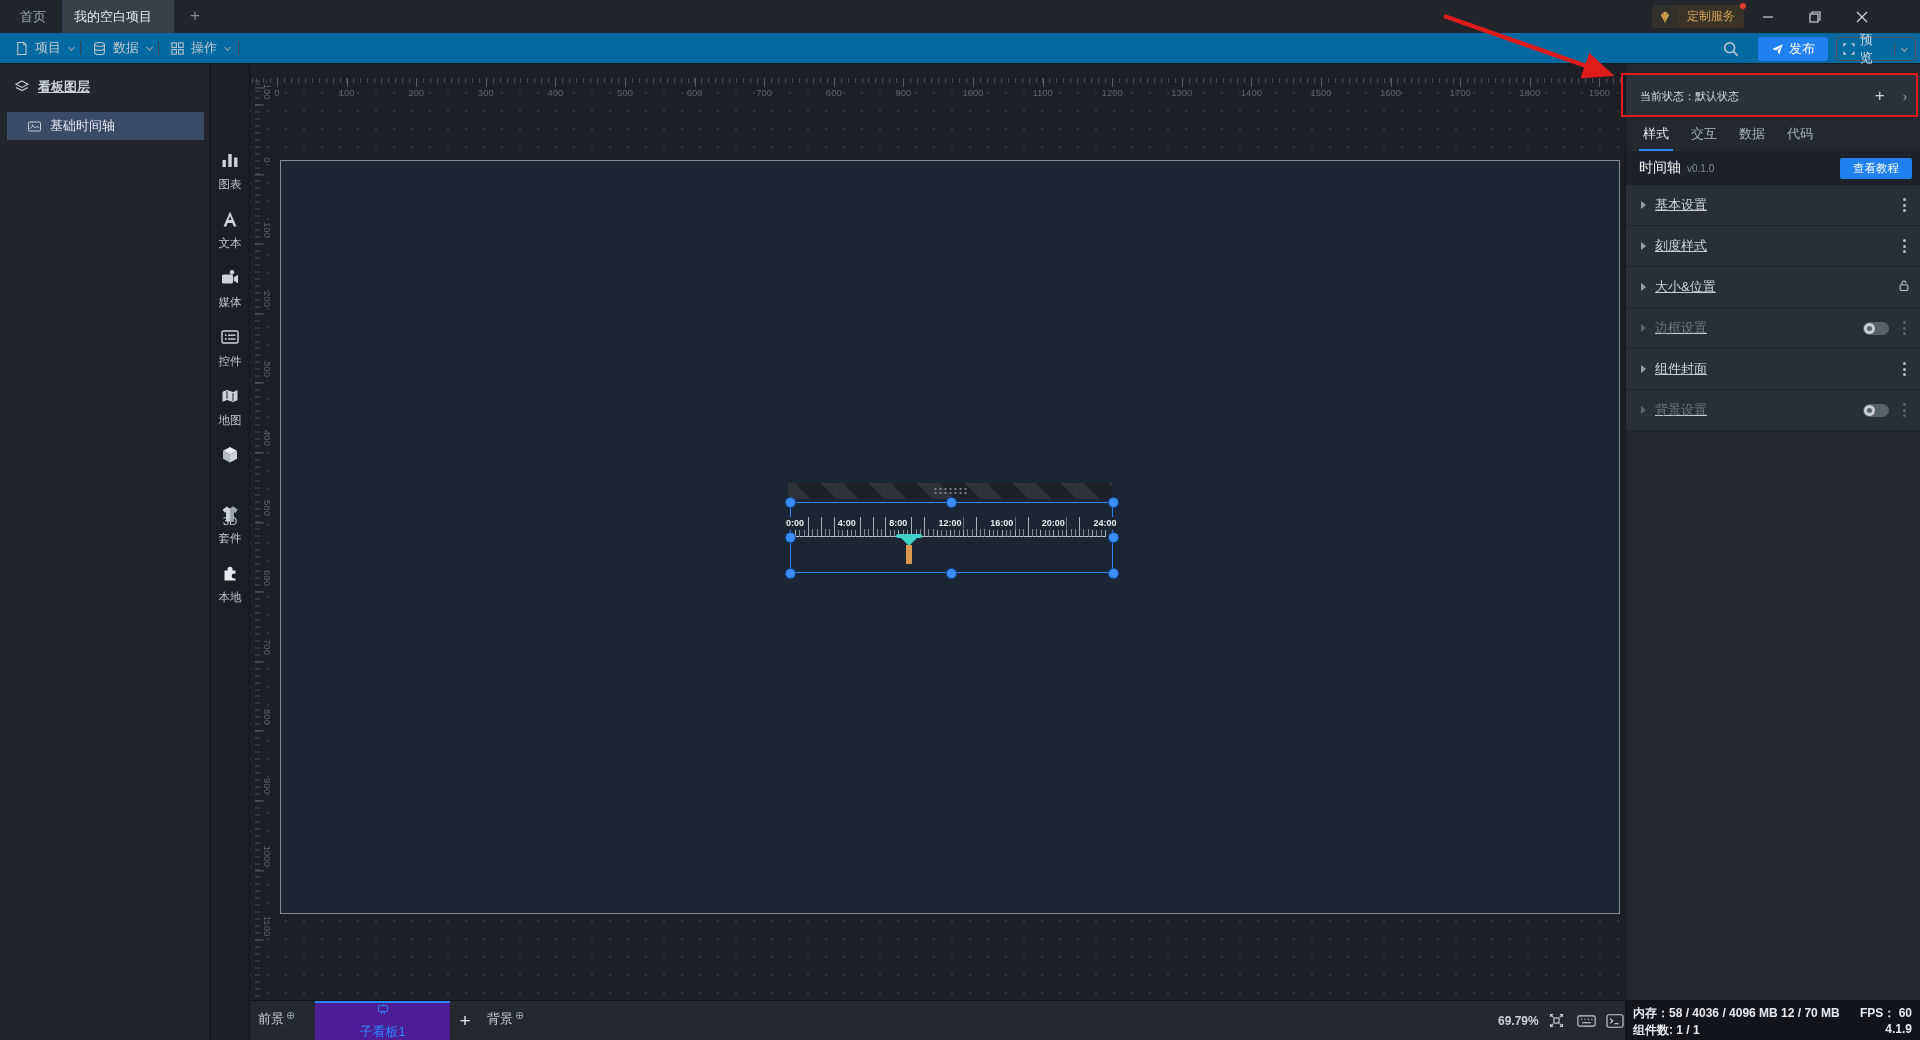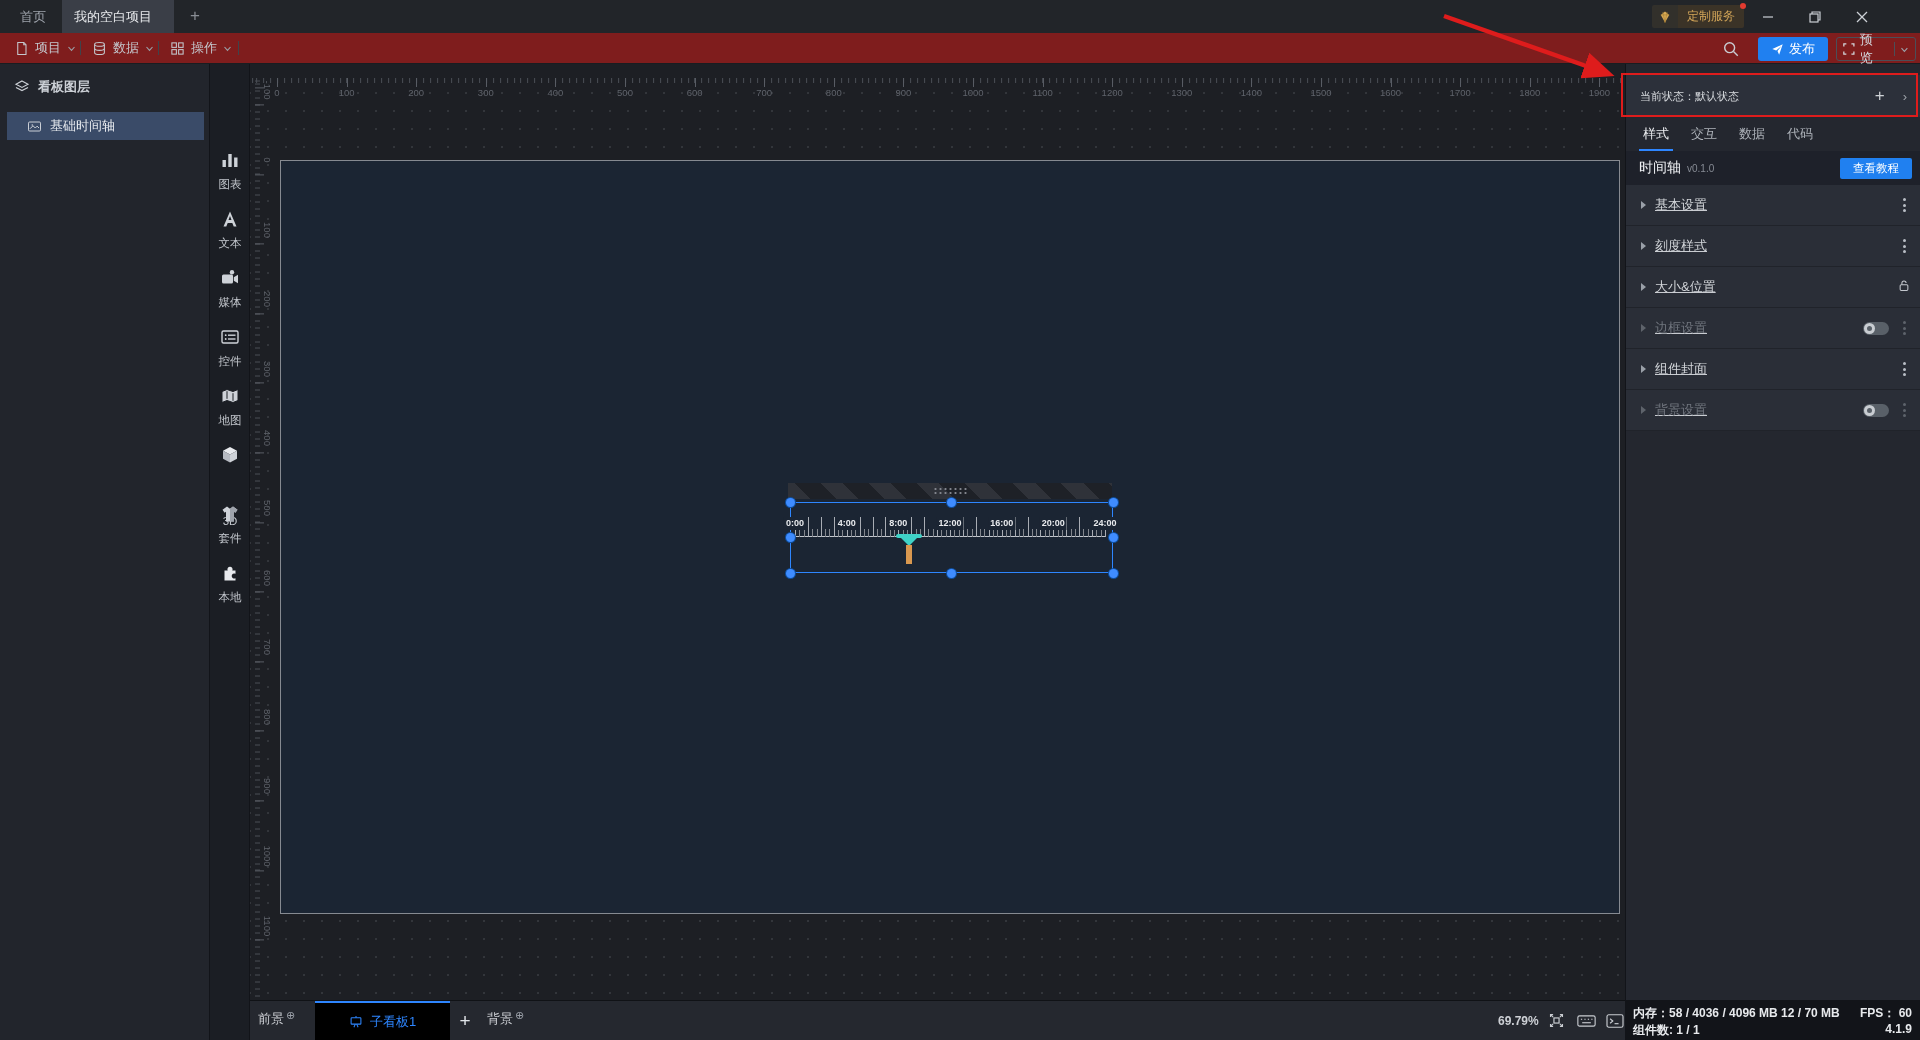--- a/index.html
+++ b/index.html
@@ -13,31 +13,31 @@
   #proj-tab .tab-label { font-size:13px; color:#e7e9ec; white-space:nowrap; }
   #proj-tab .dot { width:8px; height:8px; border-radius:50%; background:#e8a33d; margin-left:10px; }
   #newtab-btn { position:absolute; left:186px; top:7px; width:18px; height:18px; color:#8a8e95; font-size:17px; line-height:18px; text-align:center; }
   #custom-badge { position:absolute; left:1652px; top:5px; height:23px; display:flex; align-items:center; }
   #custom-badge .gem-box { width:26px; height:23px; background:#32302b; display:flex; align-items:center; justify-content:center; border-radius:2px 0 0 2px; }
   #custom-badge .badge-text { height:23px; line-height:23px; background:#3b3327; color:#d2a558; font-size:12px; padding:0 9px; border-radius:0 2px 2px 0; }
   #custom-badge .notif-dot { position:absolute; right:-2px; top:-2px; width:6px; height:6px; border-radius:50%; background:#e23b30; }
   .winbtn { position:absolute; top:0; width:34px; height:33px; display:flex; align-items:center; justify-content:center; color:#ccd0d5; }
 
   
-  #menubar { position:absolute; left:0; top:33px; width:1920px; height:31px; background:#7f1d1d; border-bottom:1px solid #1a1c20; }
+  #menubar { position:absolute; left:0; top:33px; width:1920px; height:31px; background:#0369a1; border-bottom:1px solid #1a1c20; }
   .menu-group { position:absolute; top:0; height:30px; display:flex; align-items:center; gap:6px; font-size:13px; color:#c4c8ce; cursor:pointer; }
   .menu-sep { position:absolute; top:8px; width:1px; height:14px; background:#3f434b; }
   #search-btn { position:absolute; left:1722px; top:7px; width:18px; height:18px; }
   #publish-btn { position:absolute; left:1758px; top:4px; width:70px; height:24px; background:#2080f0; border-radius:3px; display:flex; align-items:center; justify-content:center; gap:5px; color:#fff; font-size:13px; }
   #preview-btn { position:absolute; left:1836px; top:4px; width:80px; height:24px; border:1px solid #4b4f58; border-radius:3px; display:flex; align-items:center; color:#d3d6db; font-size:13px; padding:0 6px; gap:5px; }
   #preview-btn .pv-sep { width:1px; height:14px; background:#4b4f58; margin-left:4px; }
 
   
   #layers-panel { position:absolute; left:0; top:64px; width:210px; height:976px; background:#22252c; border-right:1px solid #121419; }
-  #layers-header { position:absolute; left:0; top:8px; height:30px; display:flex; align-items:center; gap:8px; padding-left:14px; color:#ccd0d6; font-size:13px; font-weight:bold; }
+  #layers-header { position:absolute; left:0; top:8px; height:30px; display:flex; align-items:center; gap:8px; padding-left:14px; color:#ccd0d6; font-size:13px; font-weight:bold;text-decoration:underline; }
   #layer-item { position:absolute; left:7px; top:48px; width:197px; height:28px; background:#3a4b68; display:flex; align-items:center; gap:8px; padding-left:20px; color:#e6e9ee; font-size:13px; }
 
   
   #toolcol { position:absolute; left:210px; top:64px; width:40px; height:976px; background:#1b1e24; border-right:1px solid #121419; }
   .tool-item { position:absolute; left:0; width:40px; height:48px; display:flex; flex-direction:column; align-items:center; gap:3px; cursor:pointer; }
   .tool-item .tlabel { font-size:11.5px; color:#c2c6cc; white-space:nowrap; }
 
   
   #canvas { position:absolute; left:250px; top:64px; width:1375px; height:936px; background:#1d1f24; overflow:hidden; }
   #canvas-dots { position:absolute; left:0; top:14px; width:1375px; height:922px;
@@ -102,21 +102,21 @@
   .toggle .knob { position:absolute; left:1px; top:1px; width:11px; height:11px; border-radius:50%; background:#c9cdd2; }
   .toggle .knob::after { content:""; position:absolute; left:3px; top:3px; width:5px; height:5px; border-radius:50%; background:#596068; }
 
   #panel-status { position:absolute; left:1625px; top:1000px; width:295px; height:40px; background:#121419; font-weight:bold; color:#e8eaed; font-size:12px; }
   .status-line { position:absolute; left:8px; right:8px; display:flex; justify-content:space-between; white-space:nowrap; }
 
   
   #bottombar { position:absolute; left:250px; top:1000px; width:1375px; height:40px; background:#25282f; border-top:1px solid #101216; }
   #fg-item,#bg-item { position:absolute; top:0; height:40px; display:flex; align-items:flex-start; padding-top:9px; font-size:13px; color:#c9ccd1; }
   .circle-plus { font-size:11px; color:#9ba0a8; margin-left:2px; line-height:10px; }
-  #board-tab { position:absolute; left:65px; top:0; width:135px; height:40px; background:#000000; border-top:2px solid #2e86ff; display:flex; align-items:center; justify-content:center; gap:7px; color:#2e86ff; font-size:13px; }
+  #board-tab { position:absolute; left:65px; top:0; width:135px; height:40px; background:#4c1d95; border-top:2px solid #2e86ff; display:flex; align-items:center; justify-content:center; gap:7px; color:#2e86ff; font-size:13px;flex-direction:column; }
   #bb-plus { position:absolute; left:203px; top:8px; width:24px; height:24px; color:#e2e5e9; font-size:19px; text-align:center; line-height:24px; }
   #zoom-level { position:absolute; left:1248px; top:13px; font-size:12px; font-weight:bold; color:#cdd0d5; }
   .bb-icon { position:absolute; top:10px; width:22px; height:19px; display:flex; align-items:center; justify-content:center; }
 
   
   #annotation-box { position:absolute; left:1621px; top:73px; width:297px; height:44px; border:2px solid #de1c1c; z-index:50; pointer-events:none; }
   #annotation-arrow { position:absolute; left:0; top:0; z-index:50; pointer-events:none; }
 </style>
 </head>
 <body>

